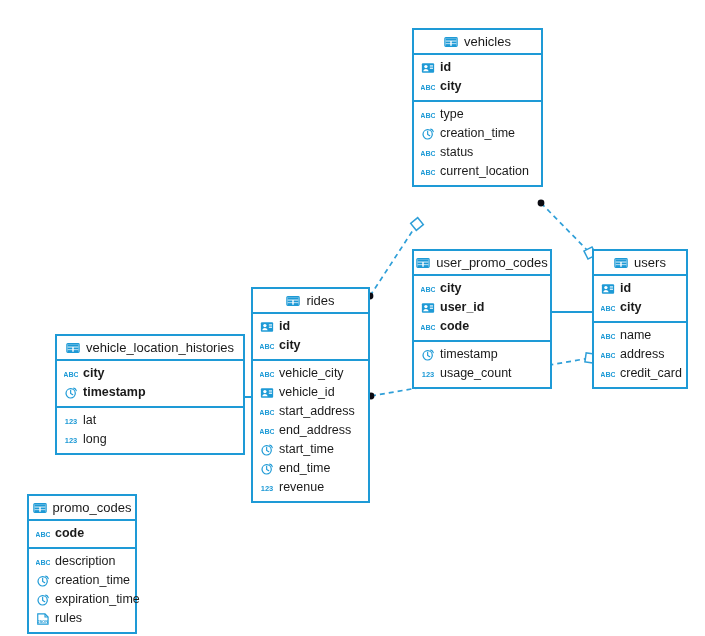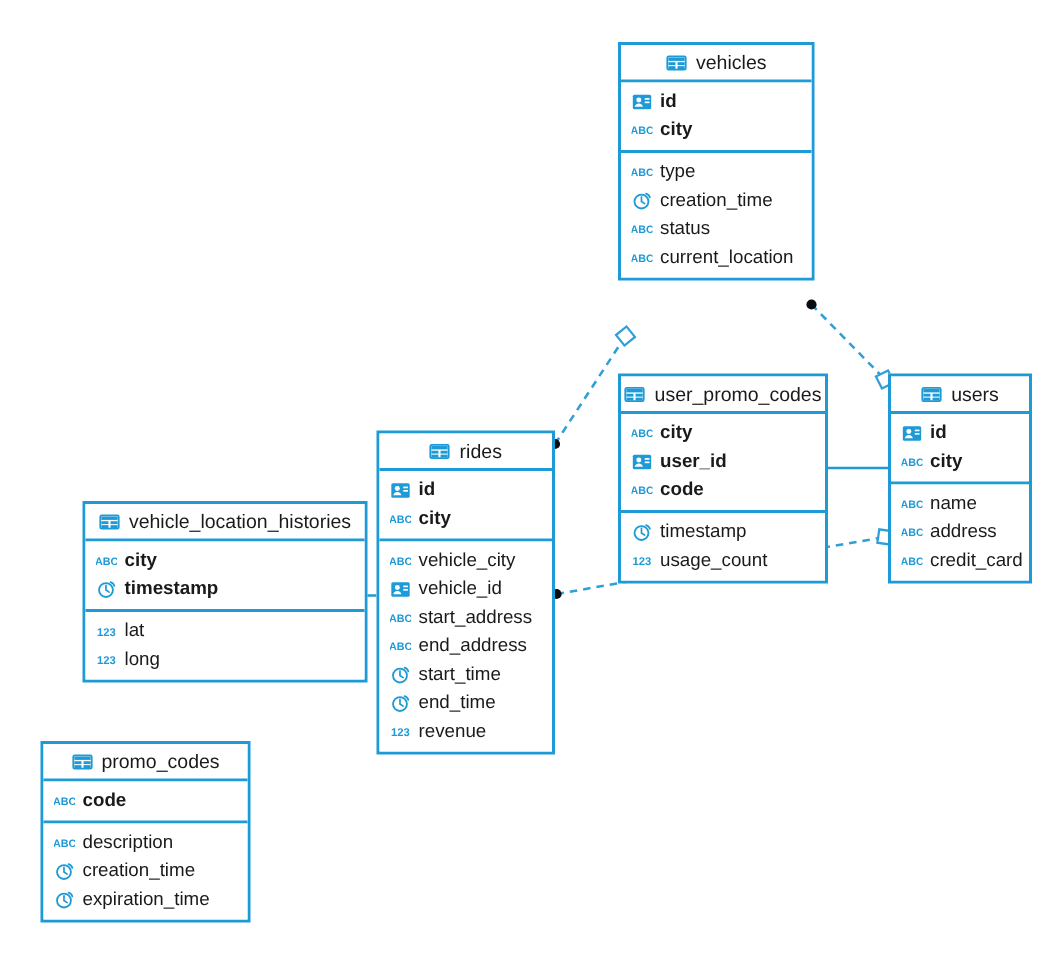--- a/index.html
+++ b/index.html
@@ -396,21 +396,21 @@
           <span class="col-name">lat</span>
         </div>
         <div class="col-row">
           <svg class="ic" viewBox="0 0 16 16" xmlns="http://www.w3.org/2000/svg">
             <text x="8" y="11.4" font-family="Liberation Sans, sans-serif" font-size="8.6" font-weight="bold" fill="#1e9ad6" text-anchor="middle">123</text>
           </svg>
           <span class="col-name">long</span>
         </div>
       </div>
     </div>
-    <div class="table-node" style="left: 27px; top: 494px; width: 140px;">
+    <div class="table-node" style="left: 27px; top: 494px; width: 110px;">
       <div class="tbl-title">
         <svg class="ic" viewBox="0 0 16 16" xmlns="http://www.w3.org/2000/svg">
           <rect x="1" y="3" width="14" height="10" rx="1" fill="none" stroke="#1e9ad6" stroke-width="1.4"></rect>
           <rect x="1.8" y="3.8" width="12.4" height="2.6" fill="#1e9ad6"></rect>
           <rect x="1.8" y="7.4" width="5.4" height="2.2" fill="#1e9ad6"></rect>
           <rect x="8.8" y="7.4" width="5.4" height="2.2" fill="#1e9ad6"></rect>
           <rect x="1.8" y="10.4" width="5.4" height="2.2" fill="#1e9ad6"></rect>
           <rect x="8.8" y="10.4" width="5.4" height="2.2" fill="#1e9ad6"></rect>
         </svg>
         <span class="tbl-name">promo_codes</span>
@@ -438,16 +438,24 @@
           </svg>
           <span class="col-name">creation_time</span>
         </div>
         <div class="col-row">
           <svg class="ic" viewBox="0 0 16 16" xmlns="http://www.w3.org/2000/svg">
             <circle cx="7.6" cy="8.4" r="5.3" fill="none" stroke="#1e9ad6" stroke-width="1.4"></circle>
             <path d="M7.6 4.9v3.5l2.4 1.6" fill="none" stroke="#1e9ad6" stroke-width="1.3" stroke-linecap="round"></path>
             <path d="M11.1 2.4c1.6 0.5 2.6 1.6 2.9 2.9" fill="none" stroke="#1e9ad6" stroke-width="1.3" stroke-linecap="round"></path>
           </svg>
           <span class="col-name">expiration_time</span>
+        </div>
+        <div class="col-row">
+          <svg class="ic" viewBox="0 0 16 16" xmlns="http://www.w3.org/2000/svg">
+            <path d="M2 2.2h8.3l3.5 3.5v8.1H2z" fill="none" stroke="#1e9ad6" stroke-width="1.3"></path>
+            <path d="M10.3 2.2v3.5h3.5" fill="none" stroke="#1e9ad6" stroke-width="1.3"></path>
+            <text x="7.6" y="13" font-family="Liberation Sans, sans-serif" font-size="4.6" font-weight="bold" fill="#1e9ad6" text-anchor="middle">JSON</text>
+          </svg>
+          <span class="col-name">rules</span>
         </div>
       </div>
     </div>
   </div>
 
 </body></html>

